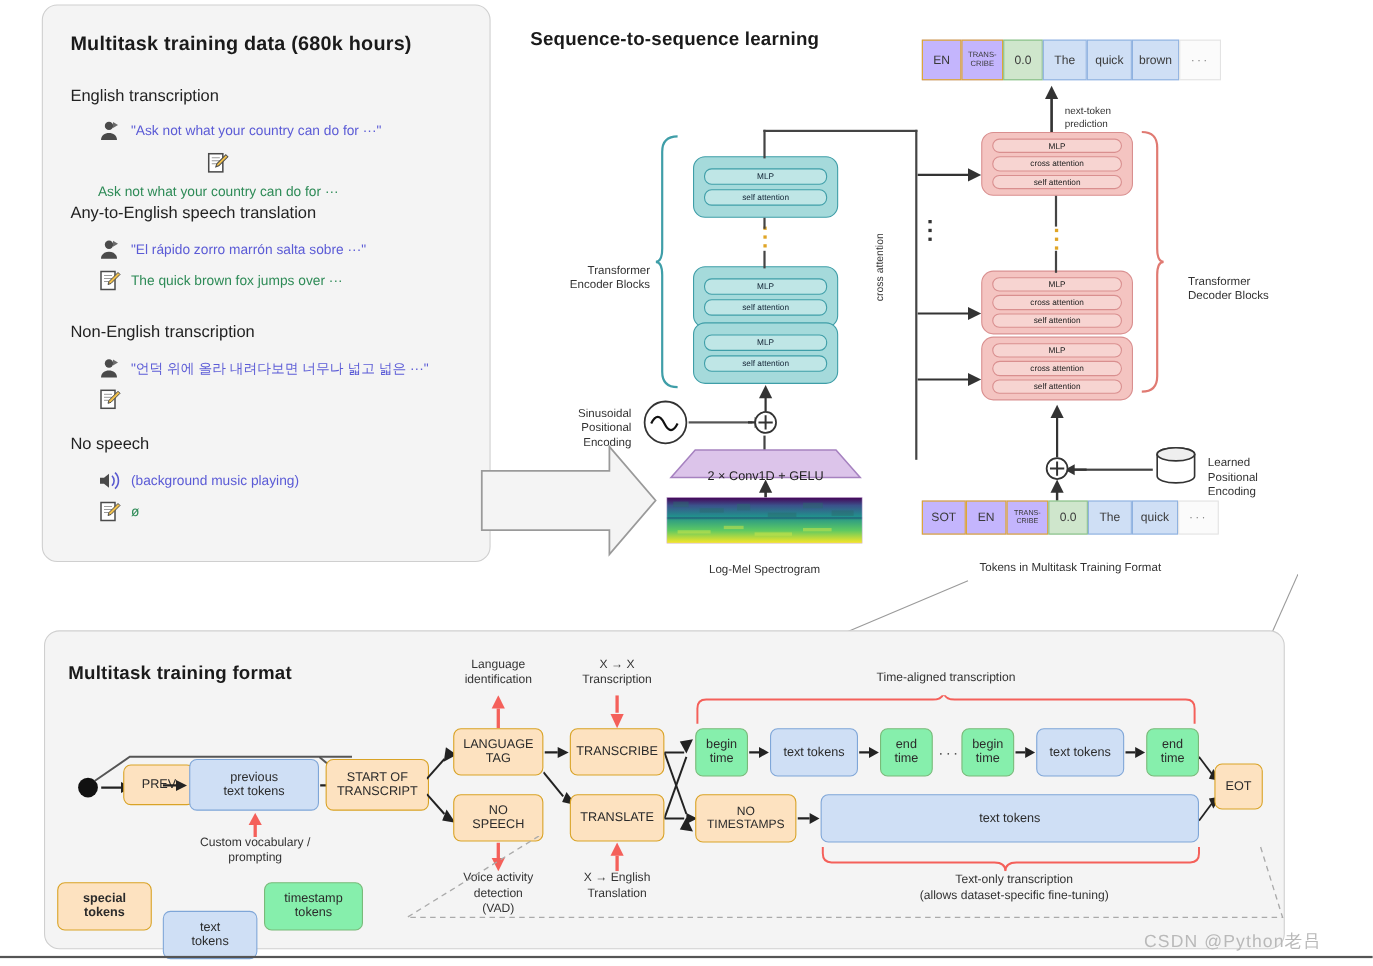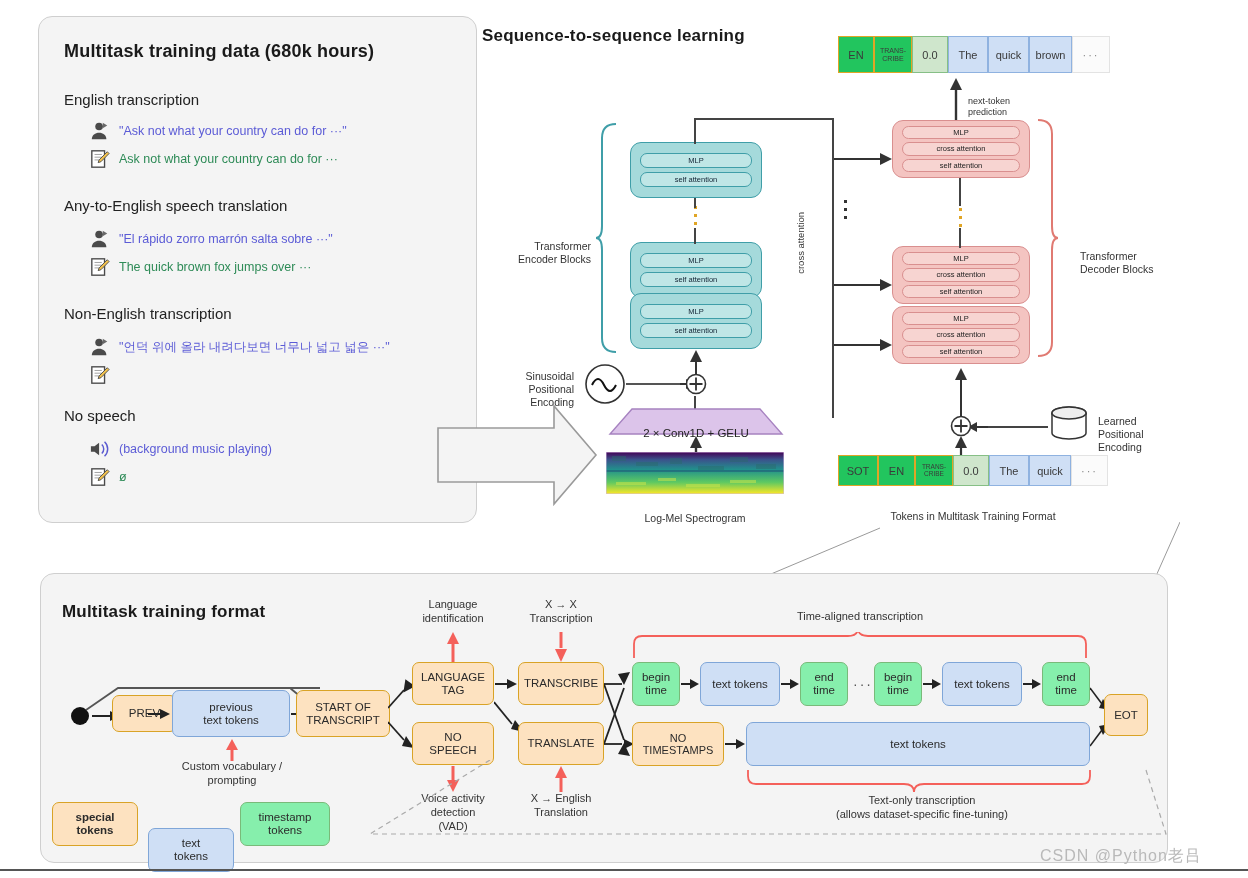--- a/index.html
+++ b/index.html
@@ -3,30 +3,30 @@
 <meta charset="utf-8">
 <style>
   html,body{margin:0;padding:0;background:#ffffff;}
   body{width:1248px;height:878px;position:relative;overflow:hidden;
        font-family:"Liberation Sans","DejaVu Sans",sans-serif;color:#333;}
   .abs{position:absolute;}
   .panel{background:#f4f4f4;border:1px solid #cfcfcf;border-radius:14px;}
   .ttl{font-weight:bold;color:#1a1a1a;letter-spacing:.2px;}
 
   
-  #leftcard{left:38px;top:16px;width:406px;height:505px;padding-left:31px;}
+  #leftcard{left:38px;top:4px;width:406px;height:505px;}
   #leftcard .ttl{font-size:18px;}
   .sect{font-size:15px;color:#222;}
   .row{display:flex;align-items:center;gap:8px;}
   .spk{font-size:12.5px;color:#5b5bd6;white-space:nowrap;}
   .txt{font-size:12.5px;color:#2e8b57;white-space:nowrap;}
   .ic{width:22px;height:20px;flex:0 0 22px;display:block;}
 
   
-  .tok{border:1.6px solid #e0a526;background:#22c55e;display:flex;align-items:center;
+  .tok{border:1.6px solid #e0a526;background:#c4b5fd;display:flex;align-items:center;
        justify-content:center;text-align:center;font-size:11px;color:#3a3a3a;box-sizing:border-box;}
   .tok.blue{border-color:#8fb2e0;background:#cfdff5;}
   .tok.green{border-color:#86bf86;background:#cfe6cc;}
   .tok.plain{border-color:#e3e3e3;background:#fbfbfb;color:#888;letter-spacing:2px;}
 
   .blk{border:1.5px solid #3f9ea8;background:#a5dadb;border-radius:11px;box-sizing:border-box;
        display:flex;flex-direction:column;justify-content:center;gap:4px;padding:6px 9px;}
   .blk .sub{border:1.2px solid #3f9ea8;background:#bfe6e6;border-radius:7px;height:13px;
             font-size:7.5px;display:flex;align-items:center;justify-content:center;color:#123;}
   .dblk{border:1.5px solid #d98f8f;background:#f4c4c1;border-radius:11px;box-sizing:border-box;
@@ -57,21 +57,21 @@
 
   <div class="abs sect" style="left:25px;top:74px;">English transcription</div>
   <div class="abs row" style="left:50px;top:104px;">
     <svg class="ic" viewBox="0 0 24 22">
       <circle cx="11" cy="6" r="4.2" fill="#4a4a4a"></circle>
       <path d="M3 20c0-4.4 3.8-7 8-7s8 2.6 8 7z" fill="#4a4a4a"></path>
       <path d="M15 2l5 3-5 3z" fill="#6a6a6a"></path>
     </svg>
     <span class="spk">"Ask not what your country can do for ···"</span>
   </div>
-  <div class="abs row" style="left:50px;top:132px;">
+  <div class="abs row" style="left:50px;top:132px;flex-direction:column;">
     <svg class="ic" viewBox="0 0 24 22">
       <rect x="3" y="2" width="14" height="18" fill="#fff" stroke="#4a4a4a" stroke-width="1.5"></rect>
       <path d="M6 6h8M6 9h8M6 12h5" stroke="#9a9a9a" stroke-width="1"></path>
       <path d="M20 3l2 2-9 9-3 1 1-3z" fill="#f2c14b" stroke="#4a4a4a" stroke-width="1"></path>
     </svg>
     <span class="txt">Ask not what your country can do for ···</span>
   </div>
 
   <div class="abs sect" style="left:25px;top:180px;">Any-to-English speech translation</div>
   <div class="abs row" style="left:50px;top:212px;">

